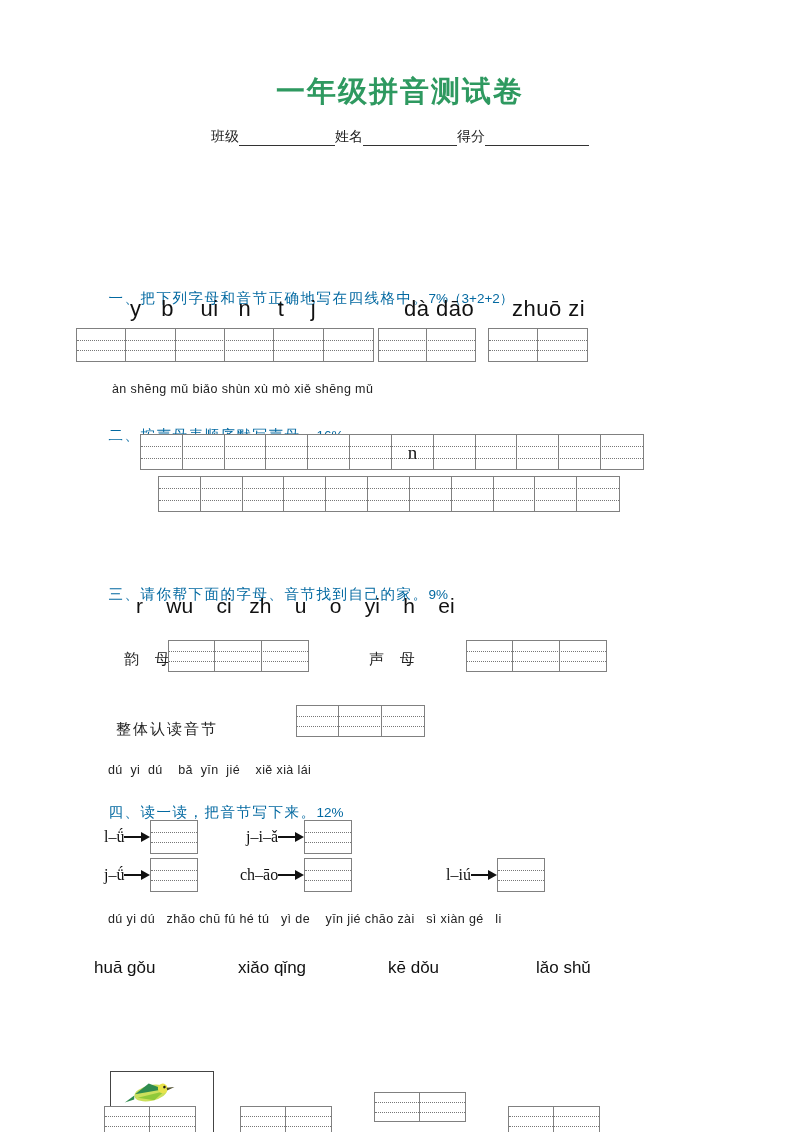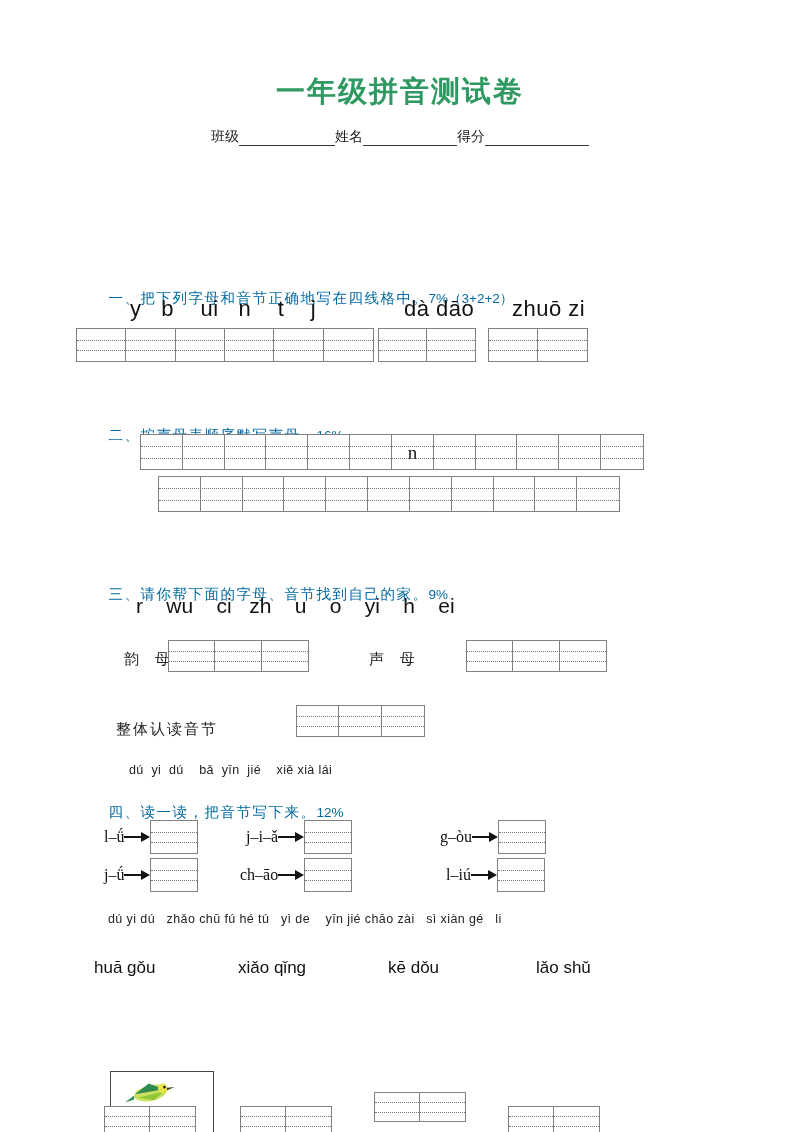--- a/index.html
+++ b/index.html
@@ -241,20 +241,21 @@
   <div class="abs grid" style="left:378px; top:256px; width:98px; height:34px;">
     <div class="cell" style="width:49px;"></div>
     <div class="cell" style="width:49px;"></div>
   </div>
 
   <div class="abs grid" style="left:488px; top:256px; width:100px; height:34px;">
     <div class="cell" style="width:50px;"></div>
     <div class="cell" style="width:50px;"></div>
   </div>
 
+  <div class="abs pinyin-hint" style="left:112px; top:310px;">àn shēng mǔ biǎo shùn xù mò xiě shēng mǔ</div>
 
   <div class="abs cn-line" style="left:88px; top:337px;">
     <span>二、按声母表顺序默写声母。</span><span class="score">16%</span>
   </div>
 
   <div class="abs grid" style="left:140px; top:362px; width:504px; height:36px;">
     <div class="cell" style="width:42px;"></div>
     <div class="cell" style="width:42px;"></div>
     <div class="cell" style="width:42px;"></div>
     <div class="cell" style="width:42px;"></div>
@@ -303,43 +304,38 @@
     <div class="cell" style="width:47px;"></div>
   </div>
 
   <div class="abs cat-label-wide" style="left:116px; top:648px;">整体认读音节</div>
   <div class="abs grid" style="left:296px; top:633px; width:129px; height:32px;">
     <div class="cell" style="width:43px;"></div>
     <div class="cell" style="width:43px;"></div>
     <div class="cell" style="width:43px;"></div>
   </div>
 
-  <div class="abs pinyin-hint" style="left:108px; top:691px;margin-left:21px;">dú  yi  dú    bǎ  yīn  jié    xiě xià lái</div>
+  <div class="abs pinyin-hint" style="left:108px; top:691px;">dú  yi  dú    bǎ  yīn  jié    xiě xià lái</div>
 
   <div class="abs cn-line" style="left:88px; top:714px;">
     <span>四、读一读，把音节写下来。</span><span class="score">12%</span>
   </div>
 
   <div class="abs s4-item" style="left:104px; top:748px;">
     <span class="s4-formula">l–ǘ</span>
     <span class="arrow"></span>
     <span class="ansbox"></span>
   </div>
 
   <div class="abs s4-item" style="left:246px; top:748px;">
     <span class="s4-formula">j–i–ǎ</span>
     <span class="arrow"></span>
     <span class="ansbox"></span>
   </div>
 
-  <div class="abs s4-item" style="left:440px; top:748px;">
-    <span class="s4-formula">g–òu</span>
-    <span class="arrow"></span>
-    <span class="ansbox"></span>
-  </div>
 
   <div class="abs s4-item" style="left:104px; top:786px;">
     <span class="s4-formula">j–ǘ</span>
     <span class="arrow"></span>
     <span class="ansbox"></span>
   </div>
 
   <div class="abs s4-item" style="left:240px; top:786px;">
     <span class="s4-formula">ch–āo</span>
     <span class="arrow"></span>

